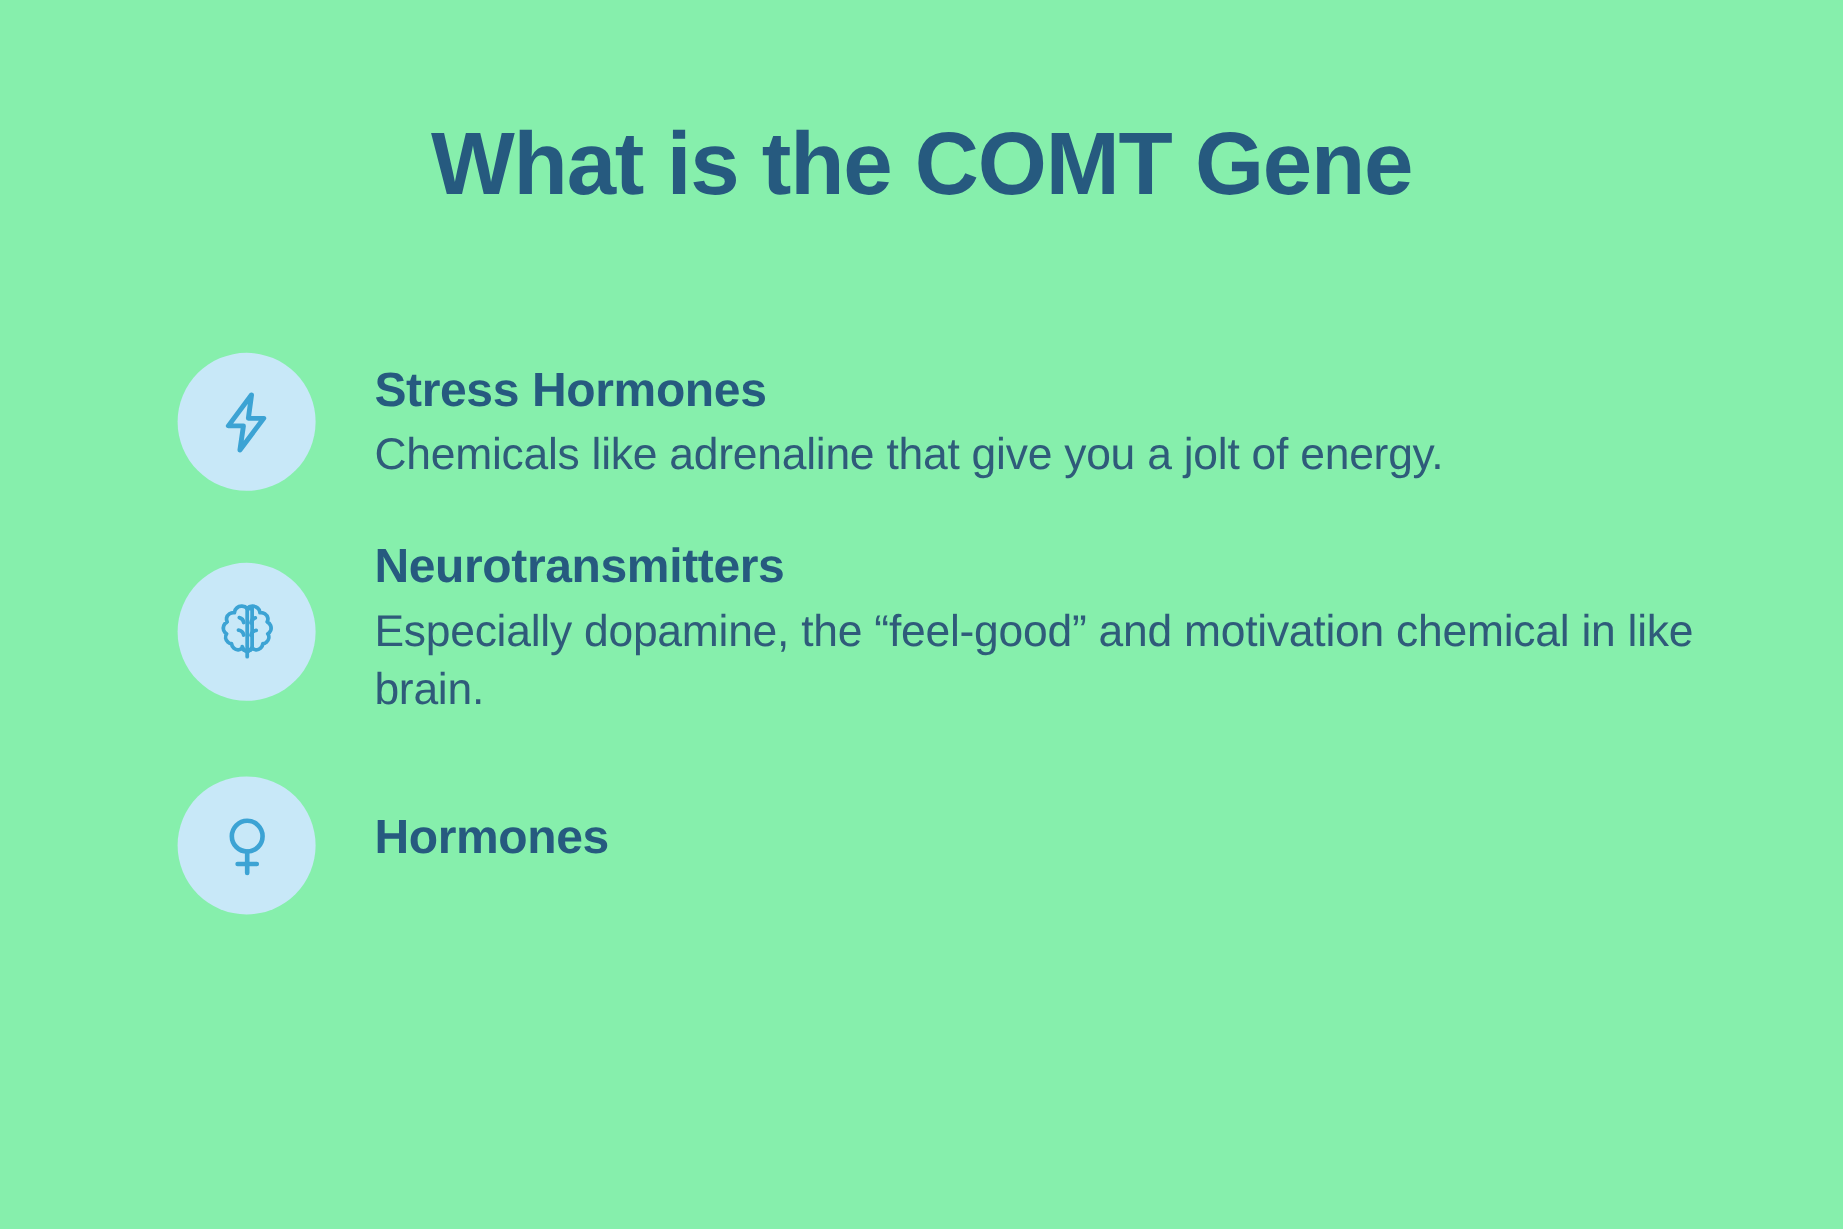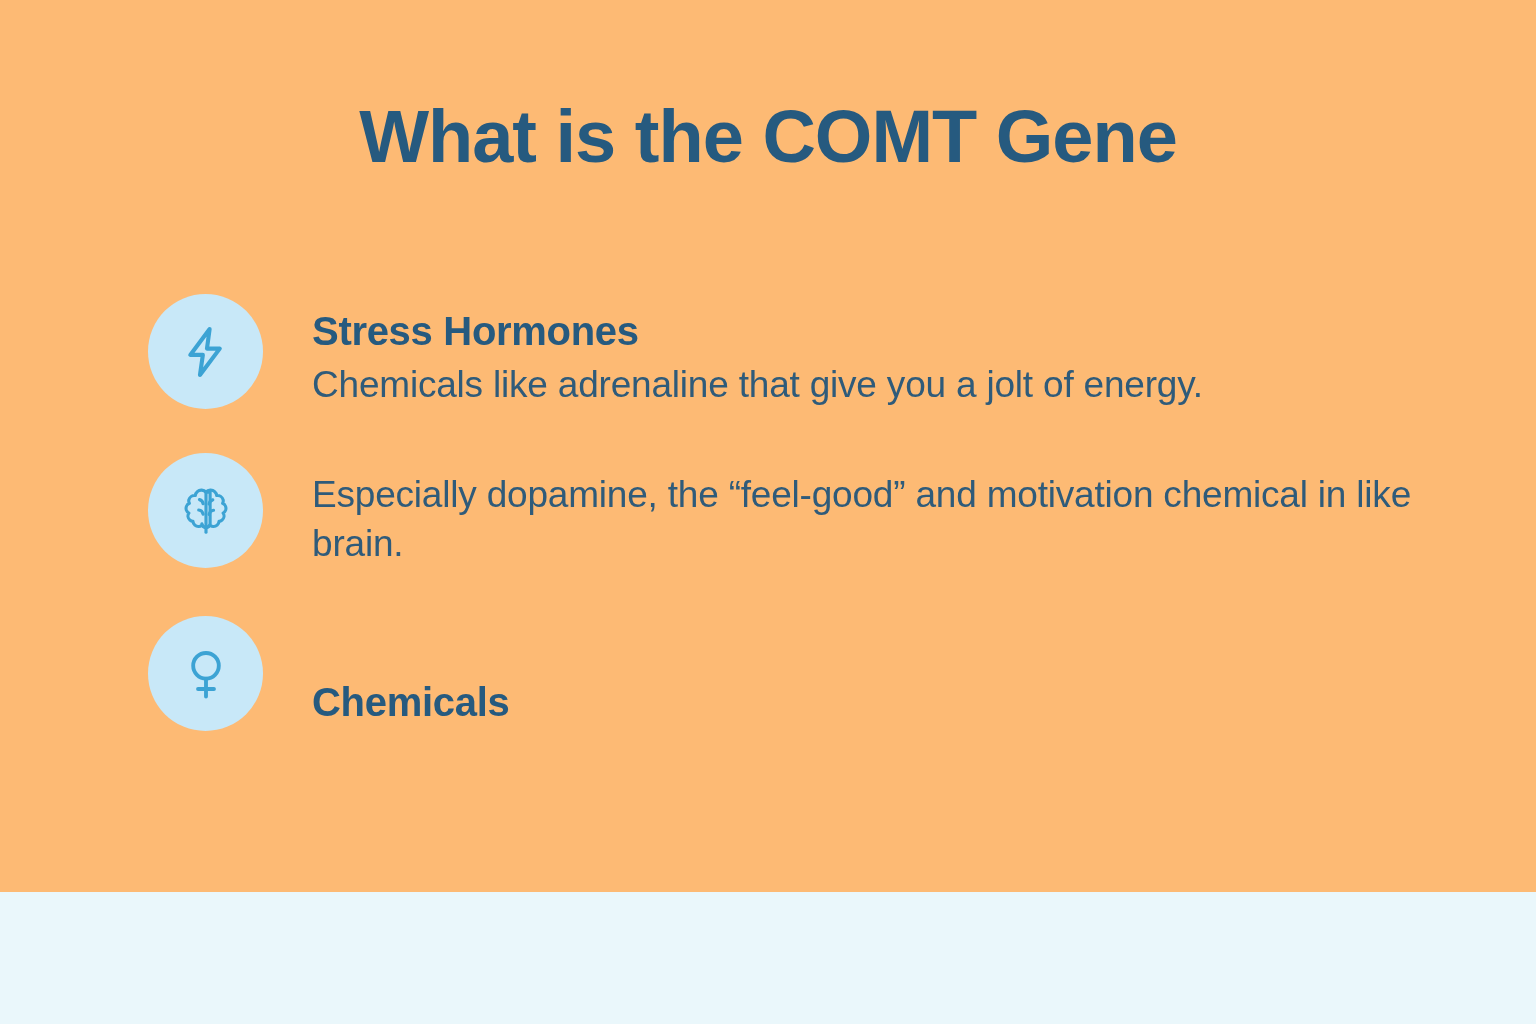--- a/index.html
+++ b/index.html
@@ -9,23 +9,23 @@
   body {
     width: 1536px;
     height: 1024px;
     background: #eaf7fb;
     font-family: "Liberation Sans", sans-serif;
     overflow: hidden;
   }
   .slide {
     position: relative;
     width: 1536px;
-    height: 892px;
+    height: 1024px;
     box-sizing: border-box;
-    background: #fdba74;
+    background: #86efac;
   }
   .title {
     position: absolute;
     top: 98px;
     left: 0;
     width: 1536px;
     text-align: center;
     font-size: 74px;
     font-weight: bold;
     letter-spacing: -1px;
@@ -33,21 +33,21 @@
     line-height: 1.05;
   }
   .items {
     position: absolute;
     top: 290px;
     left: 148px;
     width: 1290px;
   }
   .item {
     display: flex;
-    align-items: flex-end;
+    align-items: center;
     margin-bottom: 34px;
   }
   .icon-wrap {
     flex: 0 0 auto;
     width: 115px;
     height: 115px;
     border-radius: 50%;
     background: #c8e8f8;
     display: flex;
     align-items: center;
@@ -111,32 +111,33 @@
         <span>
           <svg viewBox="0 0 24 24" fill="none" stroke="#3ca3d4" stroke-width="1.3" stroke-linecap="round" stroke-linejoin="round">
             <path d="M12 4.2c-.9-1-2.6-1.1-3.6-.2-.5.4-.8 1-.8 1.6-1.2-.2-2.4.6-2.7 1.8-.1.5 0 1 .2 1.4-1.1.5-1.6 1.8-1.2 2.9.2.5.5.9 1 1.2-.6.9-.4 2.2.5 2.9.3.3.8.5 1.2.5.1 1.2 1.2 2.2 2.4 2.1.5 0 .9-.2 1.3-.5.5.8 1.5 1.1 2.3.8.6-.3 1-.8 1.1-1.4V4.2z"></path>
             <path d="M12 4.2c.9-1 2.6-1.1 3.6-.2.5.4.8 1 .8 1.6 1.2-.2 2.4.6 2.7 1.8.1.5 0 1-.2 1.4 1.1.5 1.6 1.8 1.2 2.9-.2.5-.5.9-1 1.2.6.9.4 2.2-.5 2.9-.3.3-.8.5-1.2.5-.1 1.2-1.2 2.2-2.4 2.1-.5 0-.9-.2-1.3-.5-.5.8-1.5 1.1-2.3.8-.6-.3-1-.8-1.1-1.4"></path>
             <path d="M9.3 7.3c.8.2 1.4.9 1.5 1.7M9 11.6c.9.1 1.6.8 1.8 1.7M14.8 7.4c-.8.2-1.4.9-1.5 1.7M15.1 11.7c-.9.1-1.6.8-1.8 1.7"></path>
             <path d="M12 4.2v16.6"></path>
           </svg>
         </span>
       </div>
       <div class="text-col">
+        <div class="item-title">Neurotransmitters</div>
         <div class="item-desc">Especially dopamine, the “feel-good” and motivation chemical in like brain.</div>
       </div>
     </div>
 
     <div class="item">
       <div class="icon-wrap">
         <span>
           <svg viewBox="0 0 24 24" fill="none" stroke="#3ca3d4" stroke-width="1.6" stroke-linecap="round" stroke-linejoin="round">
             <circle cx="12" cy="8.6" r="5.3"></circle>
             <path d="M12 13.9v7.4M8.7 18.2h6.6"></path>
           </svg>
         </span>
       </div>
       <div class="text-col">
-        <div class="item-title">Chemicals</div>
+        <div class="item-title">Hormones</div>
       </div>
     </div>
 
   </div>
 </div>
 
 </body></html>

